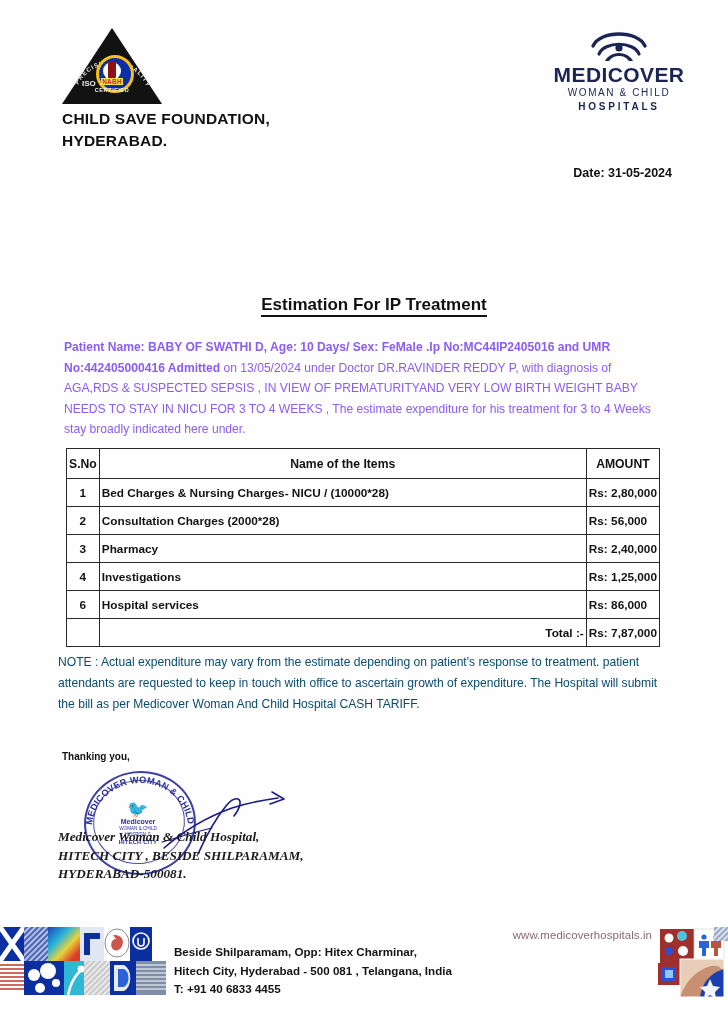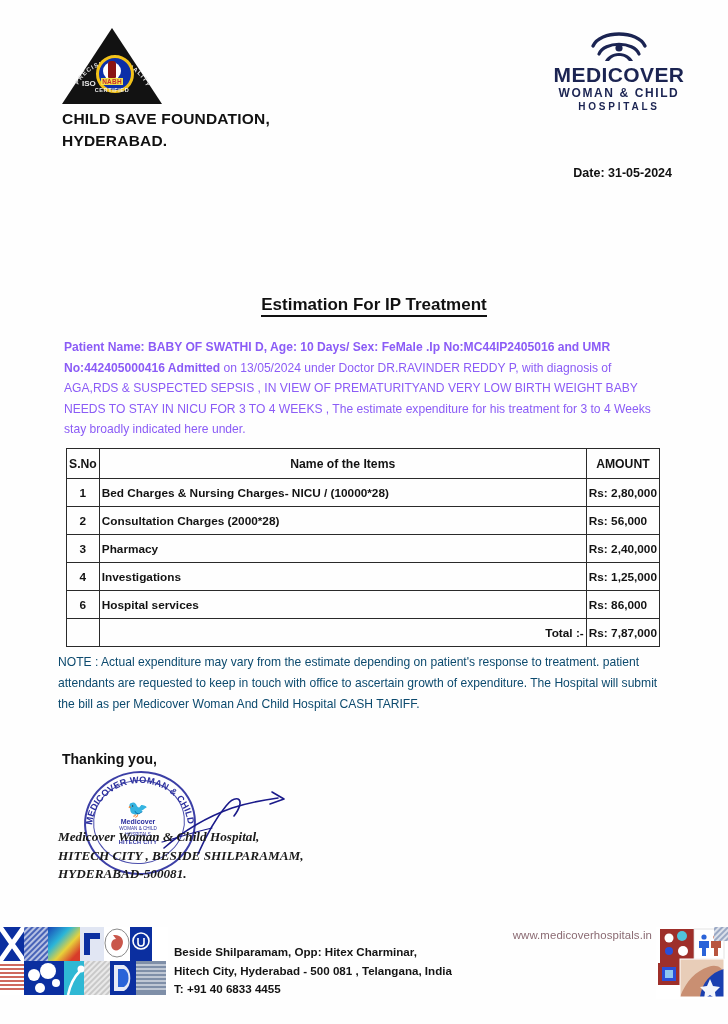--- a/index.html
+++ b/index.html
@@ -135,22 +135,22 @@
   }
   .mc-word {
     font-size: 21px;
     font-weight: bold;
     color: #1b2452;
     letter-spacing: 0.4px;
     line-height: 22px;
     margin-top: 2px;
   }
   .mc-sub1 {
-    font-size: 12px;
-    font-weight: bold;
+    font-size: 10px;
+    font-weight: normal;
     color: #1b2452;
     letter-spacing: 1.6px;
     line-height: 14px;
   }
   .mc-sub2 {
     font-size: 10px;
     font-weight: bold;
     color: #1b2452;
     letter-spacing: 2.8px;
     line-height: 14px;
@@ -230,21 +230,21 @@
     font-size: 12.1px;
     line-height: 21px;
     color: #0c4a6e;
   }
 
   
   .thanking {
     position: absolute;
     left: 62px;
     top: 751px;
-    font-size: 14px;
+    font-size: 10px;
     font-weight: bold;
     color: #111;
   }
 
   .stamp {
     position: absolute;
     left: 84px;
     top: 771px;
     width: 118px;
     height: 110px;

